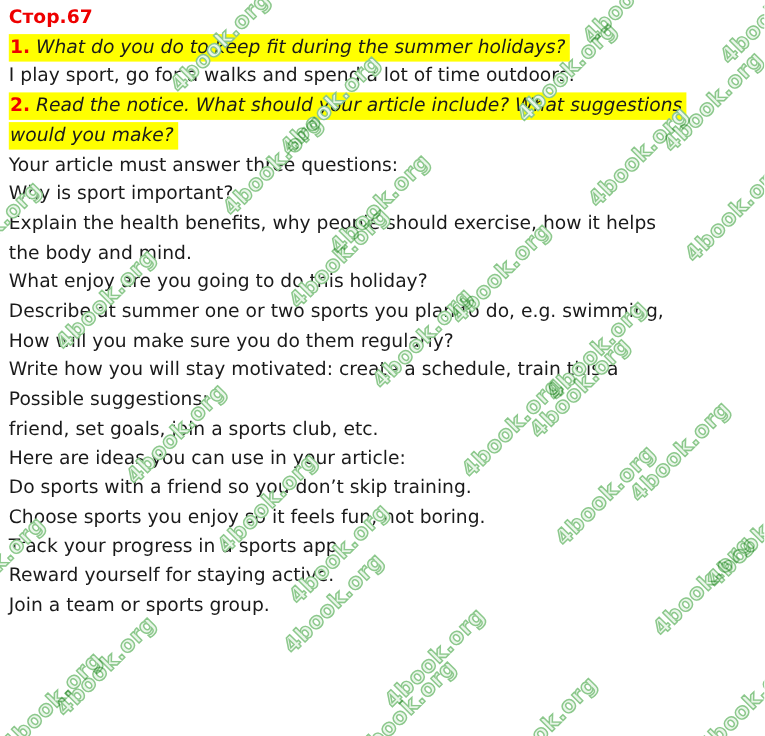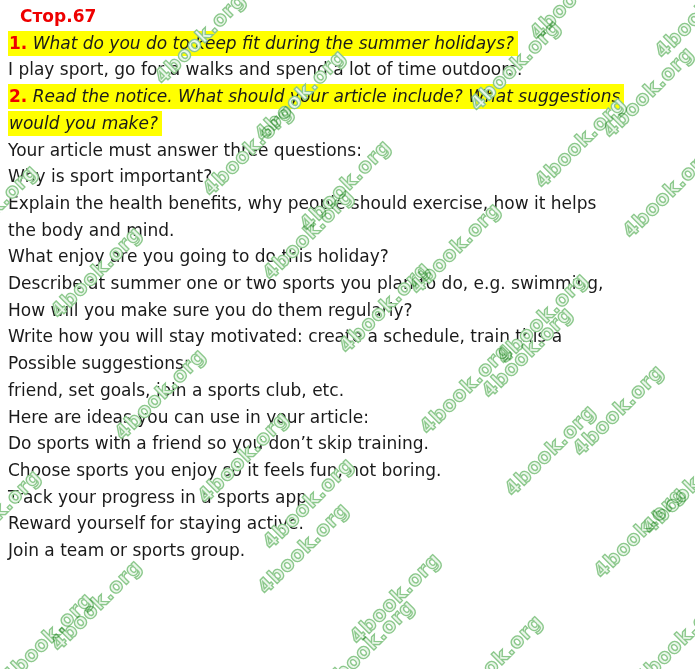--- a/index.html
+++ b/index.html
@@ -17,21 +17,20 @@
   }
   .line{
     font-size:17px;
     line-height:26.7px;
     color:var(--body-text,#1a1a1a);
     white-space:nowrap;
   }
   .title{
     font-weight:bold;
     color:var(--accent-red,#ee0000);
-    margin-left:12px;
   }
   .hl{
     background:var(--highlight,#ffff00);
     padding:2px 4px 3px 1px;
   }
   .num{
     color:var(--accent-red,#ee0000);
     font-weight:bold;
     font-style:normal;
   }

